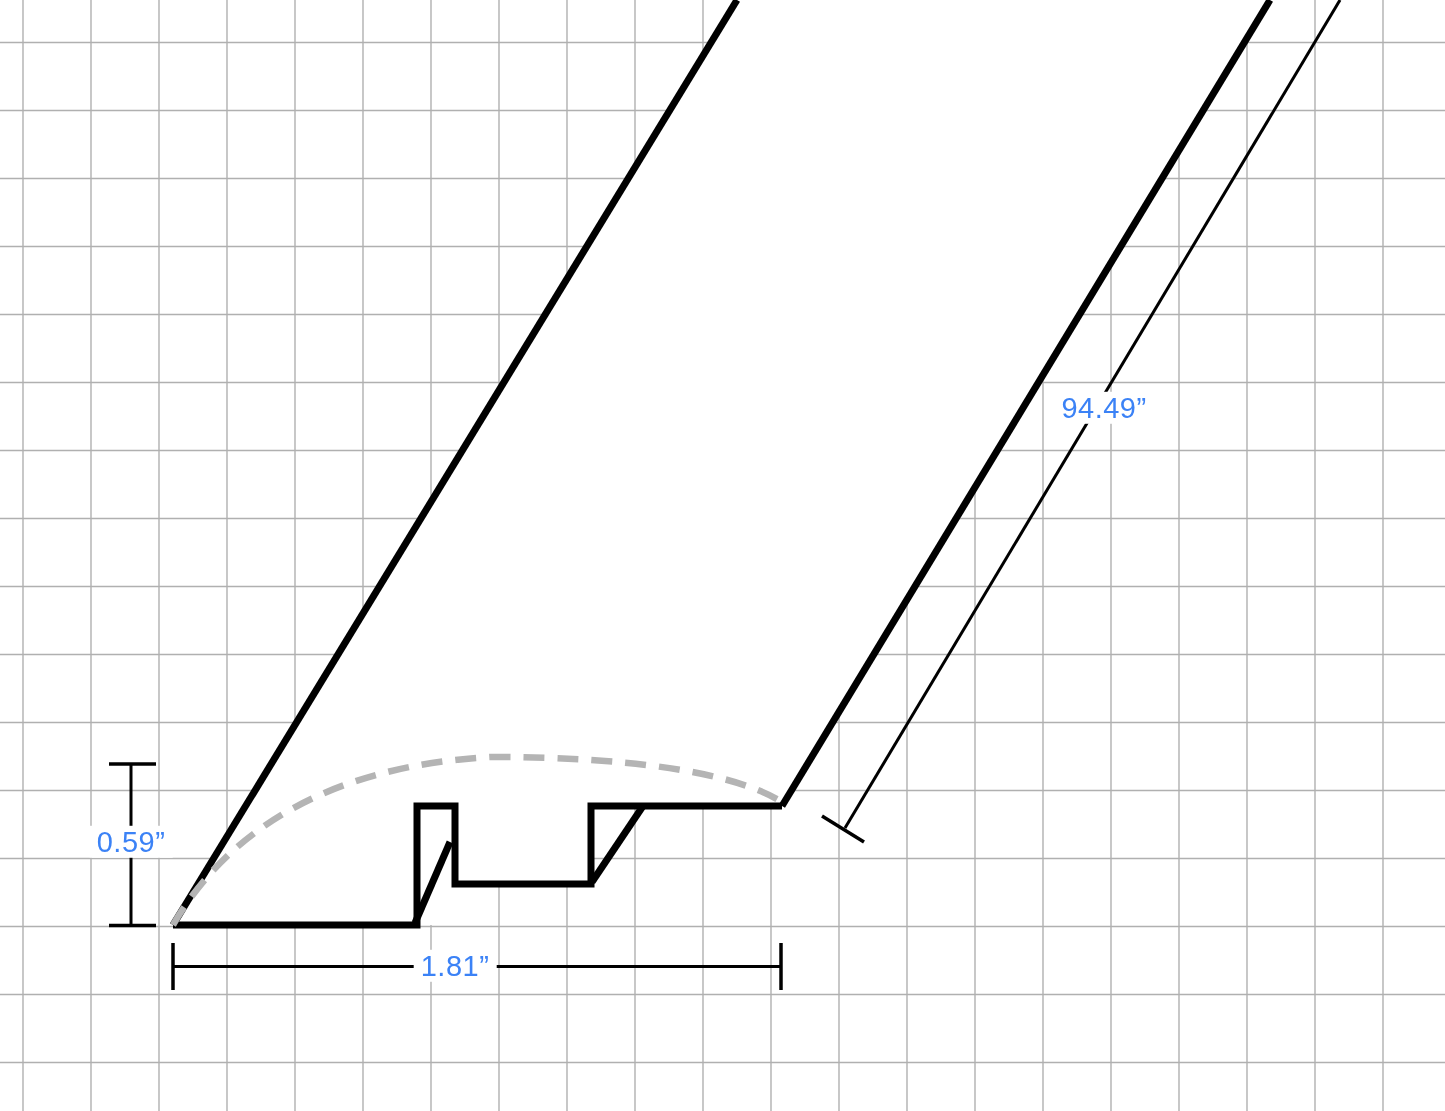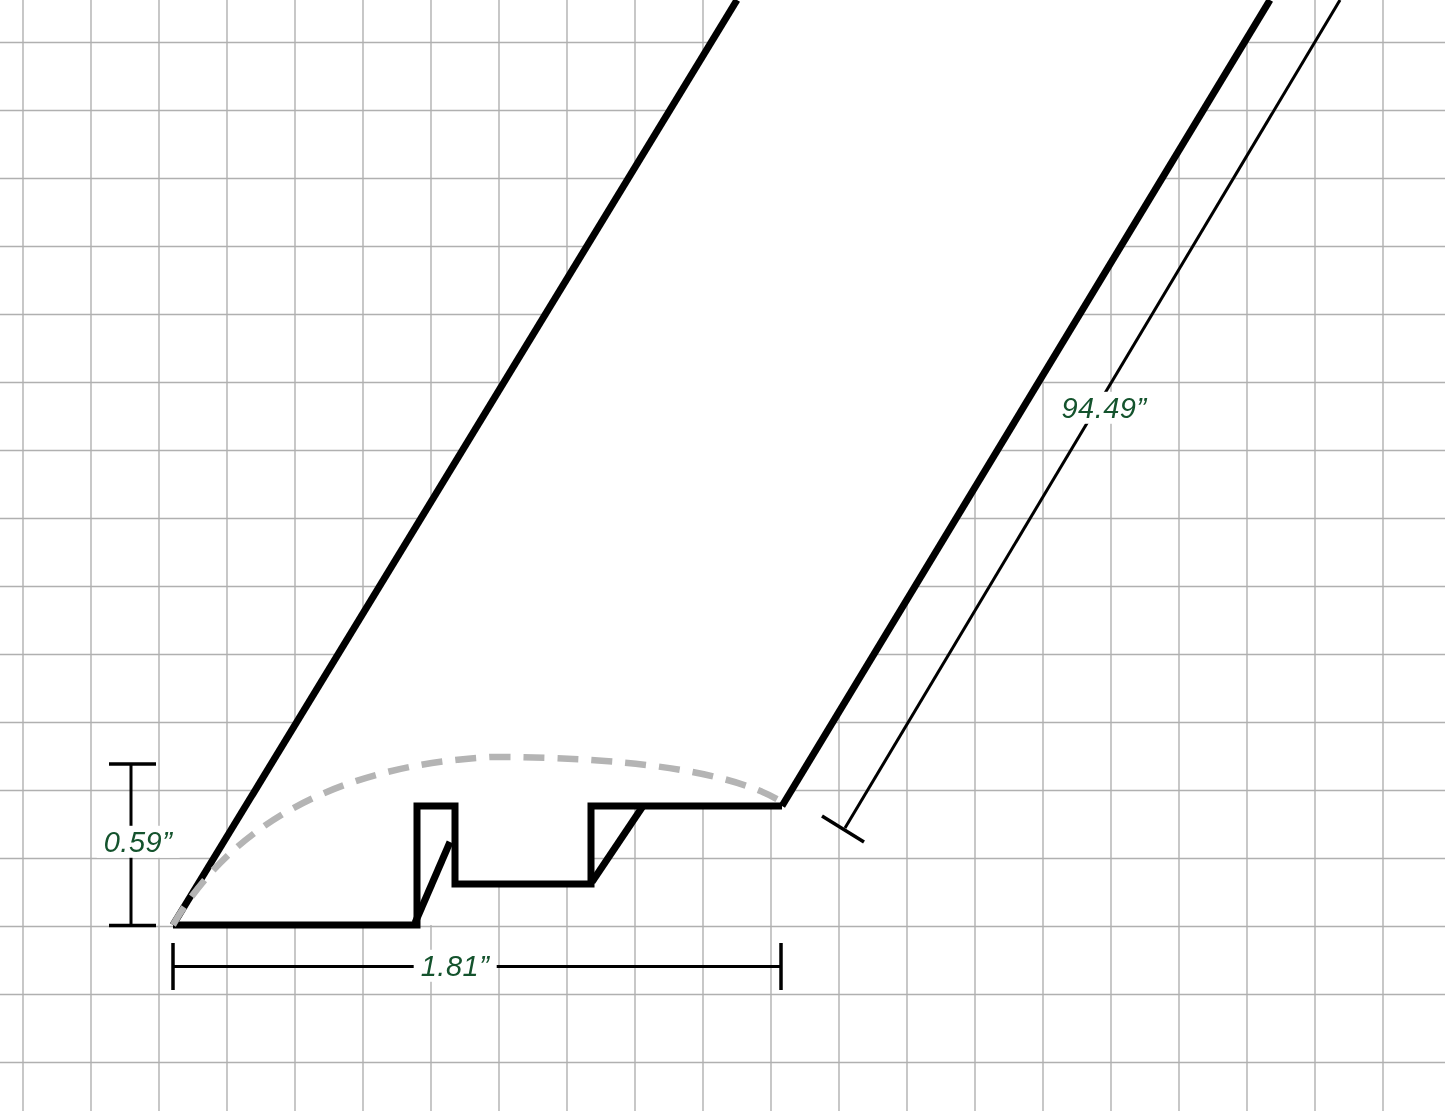--- a/index.html
+++ b/index.html
@@ -18,27 +18,26 @@
   .stage svg {
     position: absolute;
     left: 0;
     top: 0;
     display: block;
   }
   .dim-label {
     position: absolute;
     transform: translate(-50%, -50%);
     background: #ffffff;
-    color: #14532d;
+    color: #3b82f6;
     font-size: 29px;
     line-height: 1.05;
     padding: 1px 7px;
     white-space: nowrap;
     letter-spacing: 0.5px;
-    font-style: italic;
   }
 </style>
 </head>
 <body>
 
 <div class="stage">
   <svg id="drawing-svg" width="1445" height="1111" viewBox="0 0 1445 1111">
       <line x1="23" y1="0" x2="23" y2="1111" stroke="#b0b0b0" stroke-width="1.4"></line>
       <line x1="91" y1="0" x2="91" y2="1111" stroke="#b0b0b0" stroke-width="1.4"></line>
       <line x1="159" y1="0" x2="159" y2="1111" stroke="#b0b0b0" stroke-width="1.4"></line>
@@ -86,18 +85,18 @@
       <line x1="131" y1="765" x2="131" y2="924" stroke="#000000" stroke-width="3"></line>
       <line x1="109" y1="764" x2="156" y2="764" stroke="#000000" stroke-width="3.5"></line>
       <line x1="109" y1="925.5" x2="156" y2="925.5" stroke="#000000" stroke-width="3.5"></line>
       <line x1="173" y1="966.5" x2="781" y2="966.5" stroke="#000000" stroke-width="3"></line>
       <line x1="173" y1="943" x2="173" y2="990" stroke="#000000" stroke-width="3.5"></line>
       <line x1="781" y1="943" x2="781" y2="990" stroke="#000000" stroke-width="3.5"></line>
       <line x1="845" y1="828" x2="1340" y2="0" stroke="#000000" stroke-width="3"></line>
       <line x1="822" y1="816" x2="864" y2="842" stroke="#000000" stroke-width="3.5"></line>
     </svg>
 
-  <div class="dim-label" id="label-height" style="left: 131px; top: 842px; margin-left: 7px;">0.59”</div>
+  <div class="dim-label" id="label-height" style="left: 131px; top: 842px;">0.59”</div>
 
   <div class="dim-label" id="label-width" style="left: 455px; top: 966px;">1.81”</div>
 
   <div class="dim-label" id="label-length" style="left: 1104px; top: 408px;">94.49”</div>
 </div>
 
 </body></html>

